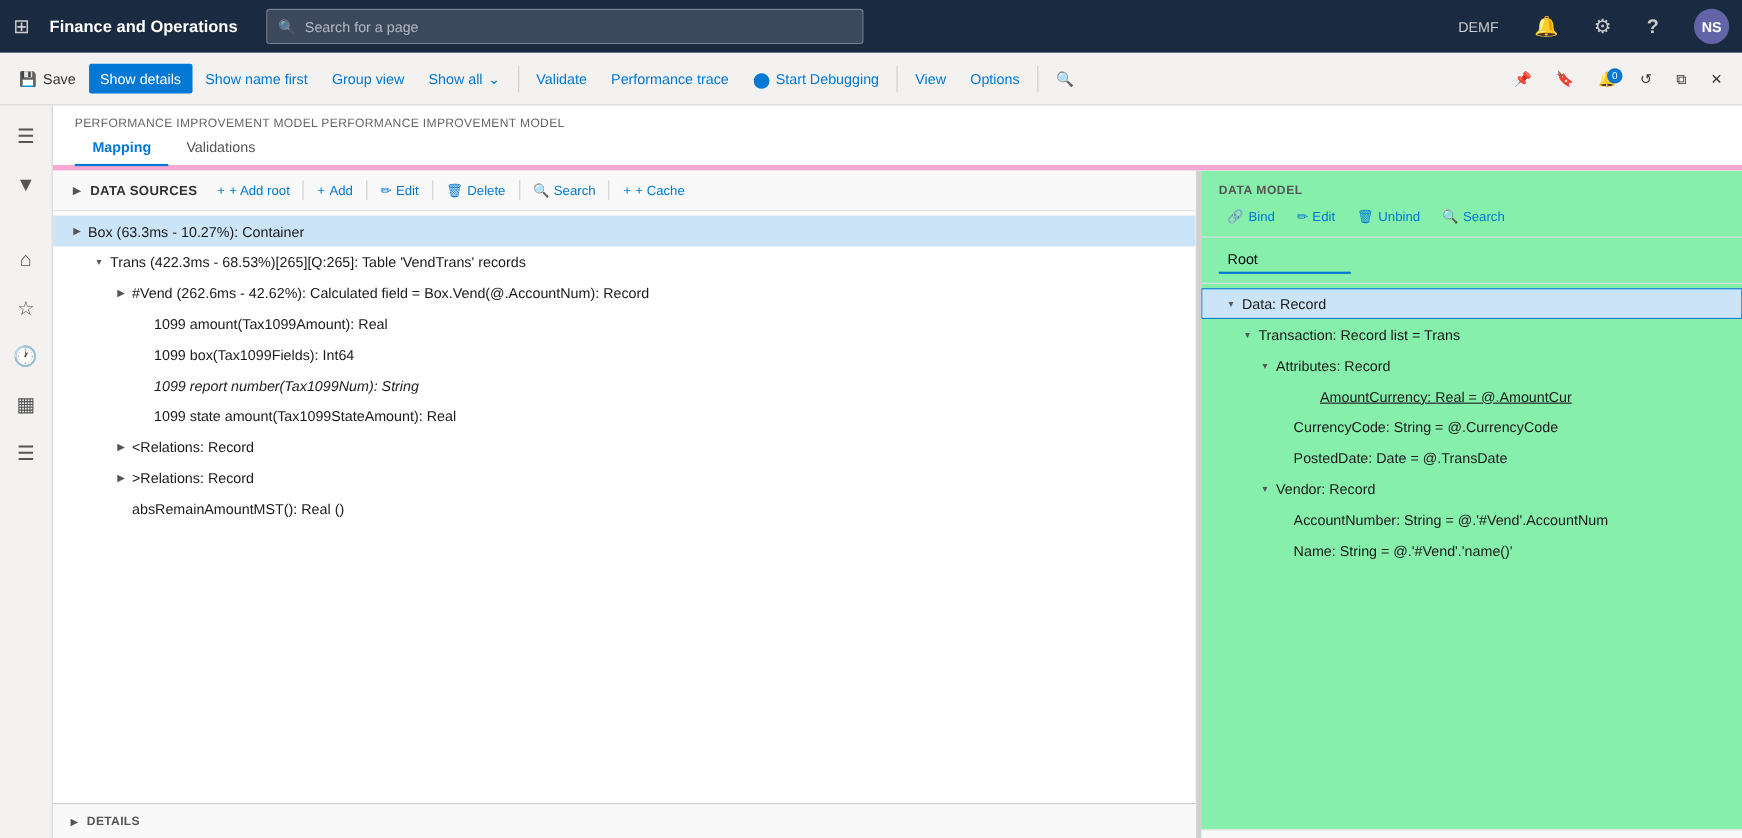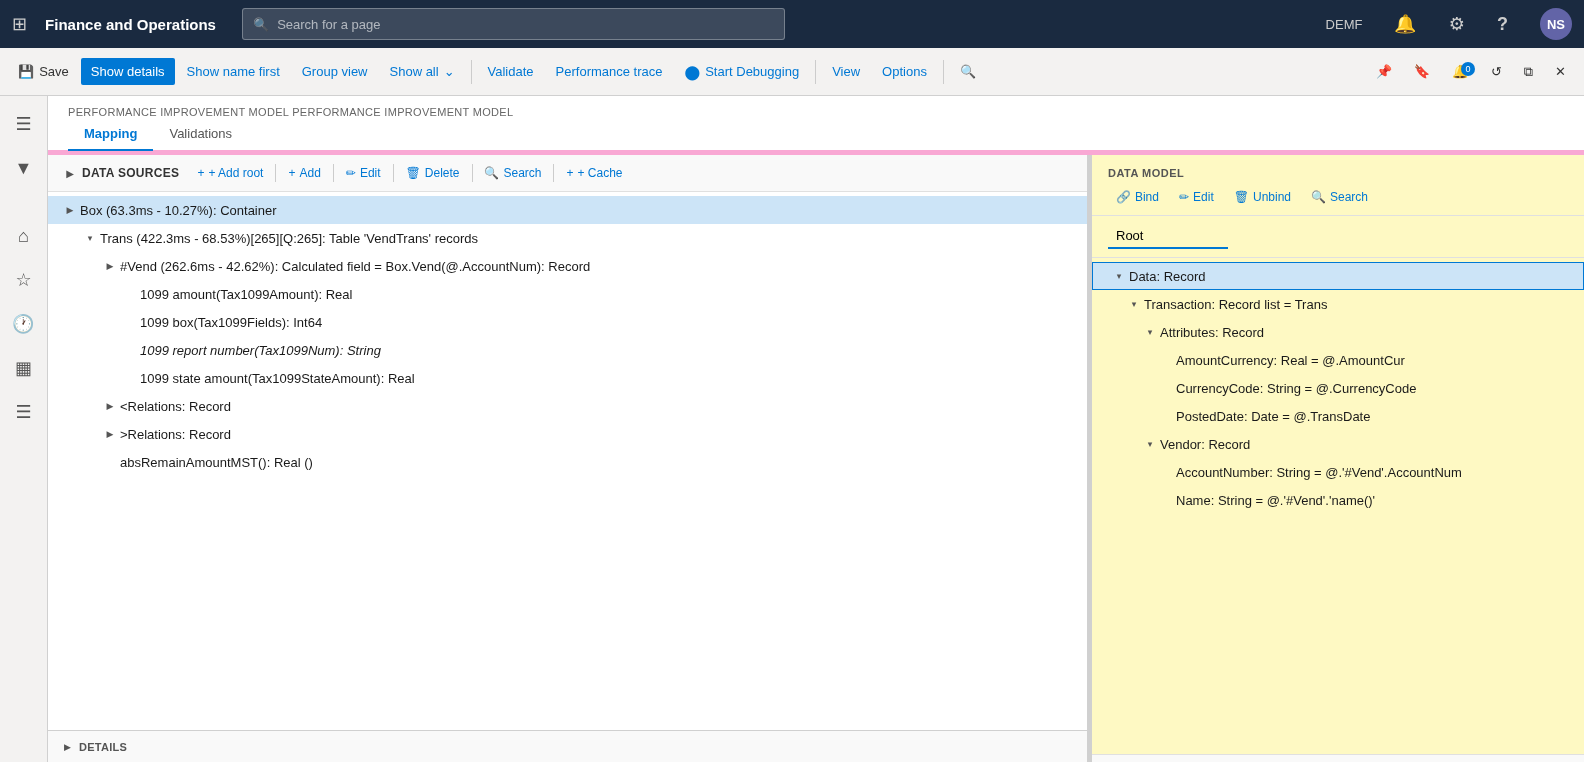--- a/index.html
+++ b/index.html
@@ -214,21 +214,21 @@
     .resize-handle {
       width: 4px; background: #d0d0d0; cursor: col-resize; flex-shrink: 0;
     }
 
     
     .right-pane {
       flex: 1;
       display: flex;
       flex-direction: column;
       overflow: hidden;
-      background: #fef9c3;
+      background: #86efac;
     }
     .dm-header-section {
       padding: 12px 16px 8px;
       border-bottom: 1px solid #e0e0e0;
     }
     .dm-title {
       font-size: 11px;
       font-weight: 700;
       text-transform: uppercase;
       letter-spacing: 0.5px;
@@ -531,21 +531,21 @@
           <div class="dm-tree-item" style="padding-left: 32px;">
             <div class="expand-btn">▾</div>
             <span>Transaction: Record list = Trans</span>
           </div>
 
           <div class="dm-tree-item" style="padding-left: 48px;">
             <div class="expand-btn">▾</div>
             <span>Attributes: Record</span>
           </div>
 
-          <div class="dm-tree-item" style="padding-left: 64px;">
+          <div class="dm-tree-item" style="padding-left: 88px; text-decoration: underline;">
             <div class="expand-btn" style="visibility:hidden;">▶</div>
             <span>AmountCurrency: Real = @.AmountCur</span>
           </div>
 
           <div class="dm-tree-item" style="padding-left: 64px;">
             <div class="expand-btn" style="visibility:hidden;">▶</div>
             <span>CurrencyCode: String = @.CurrencyCode</span>
           </div>
 
           <div class="dm-tree-item" style="padding-left: 64px;">

